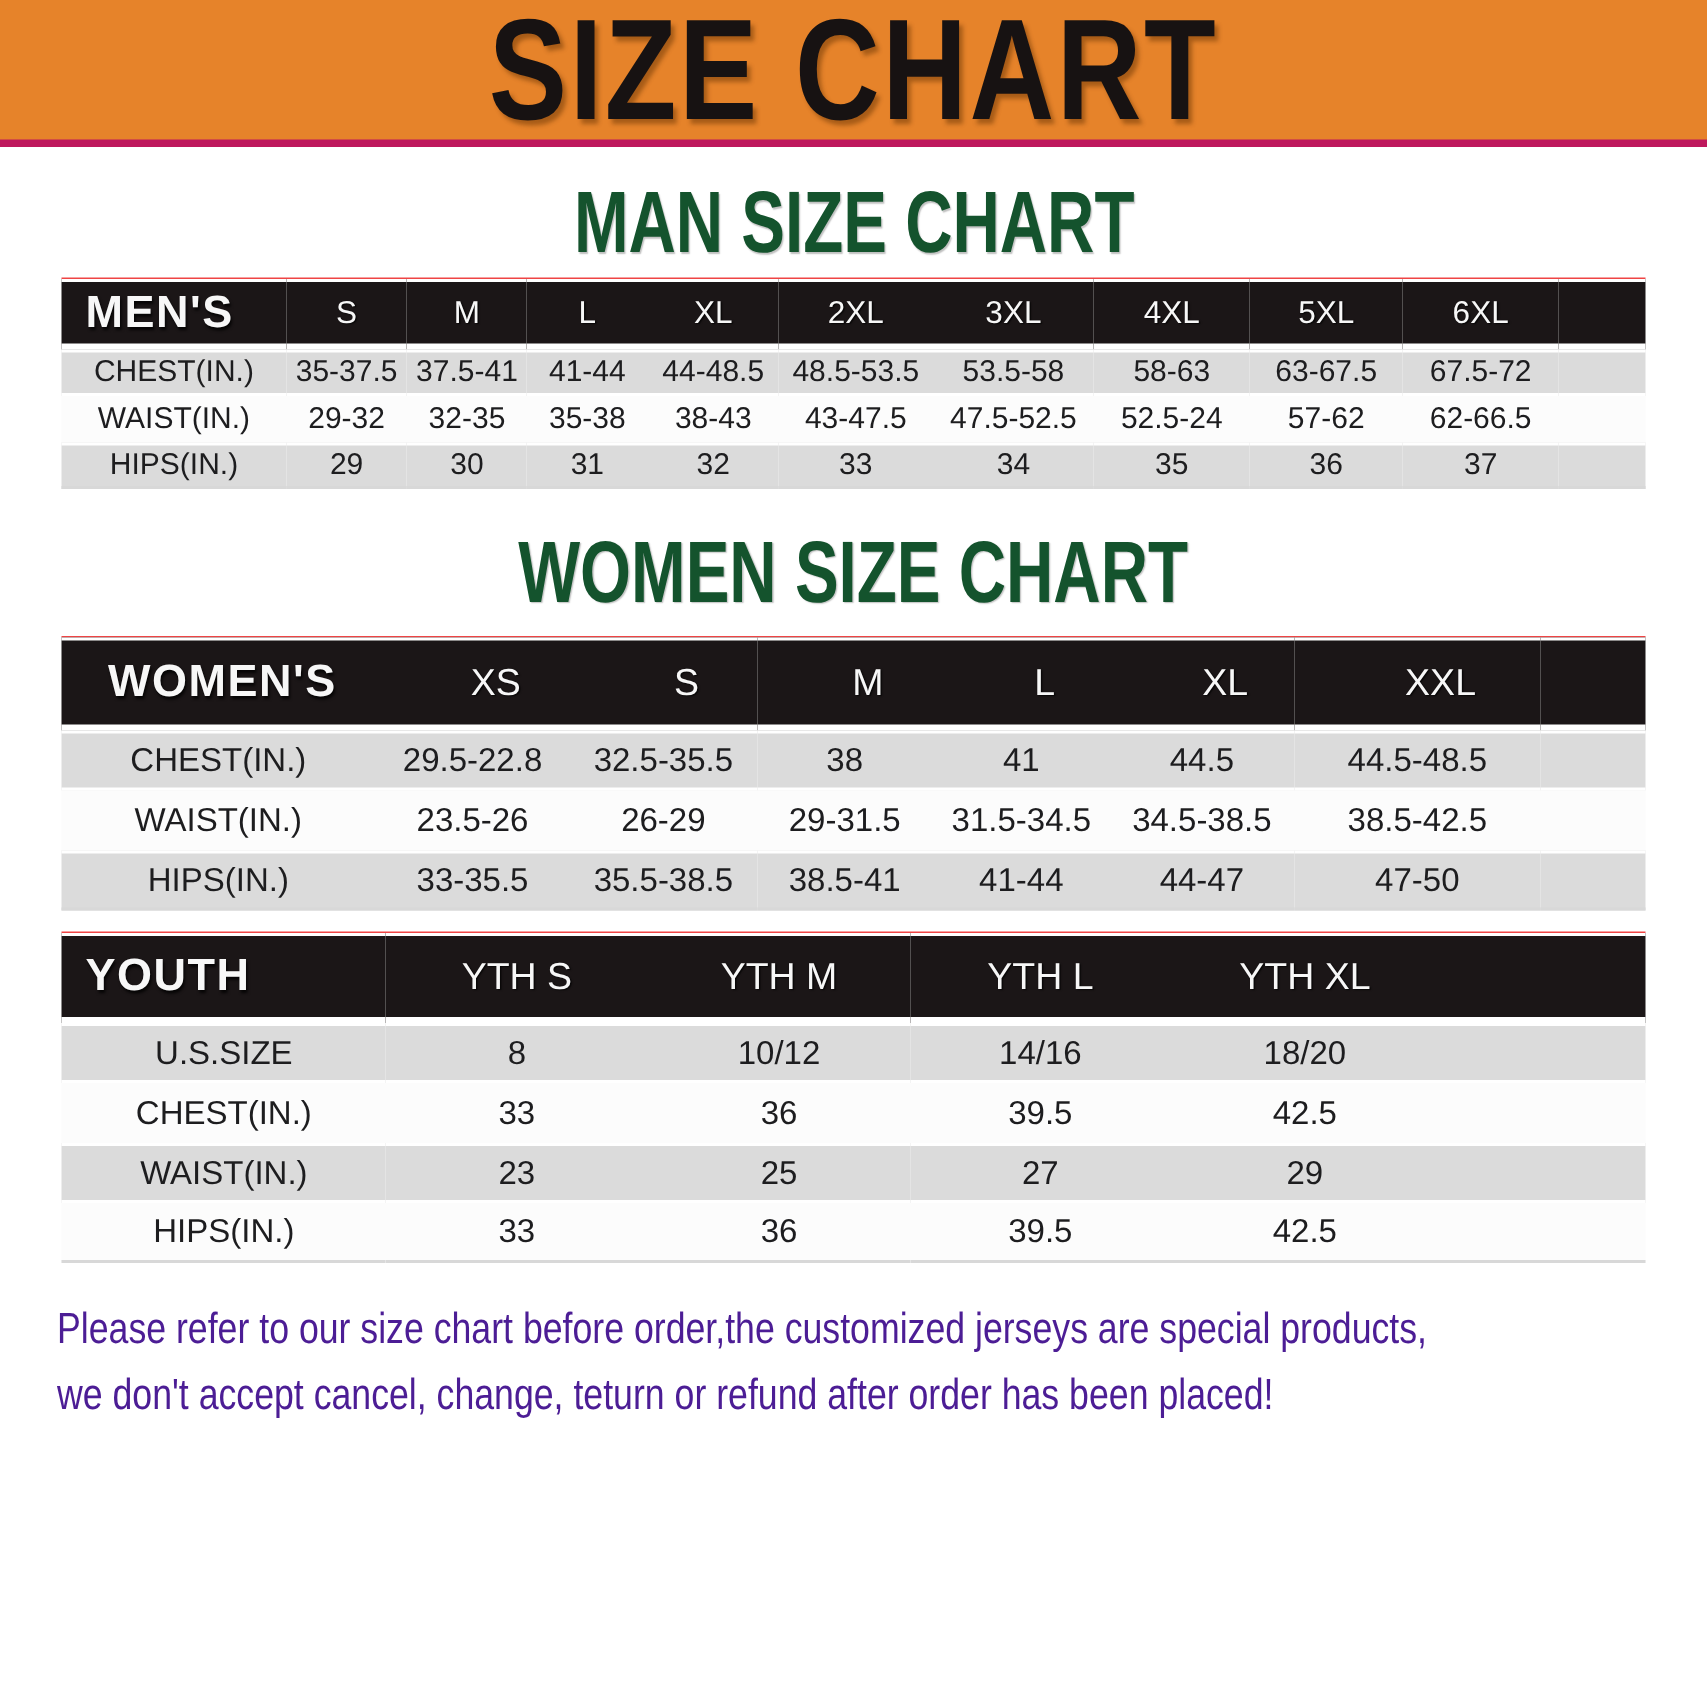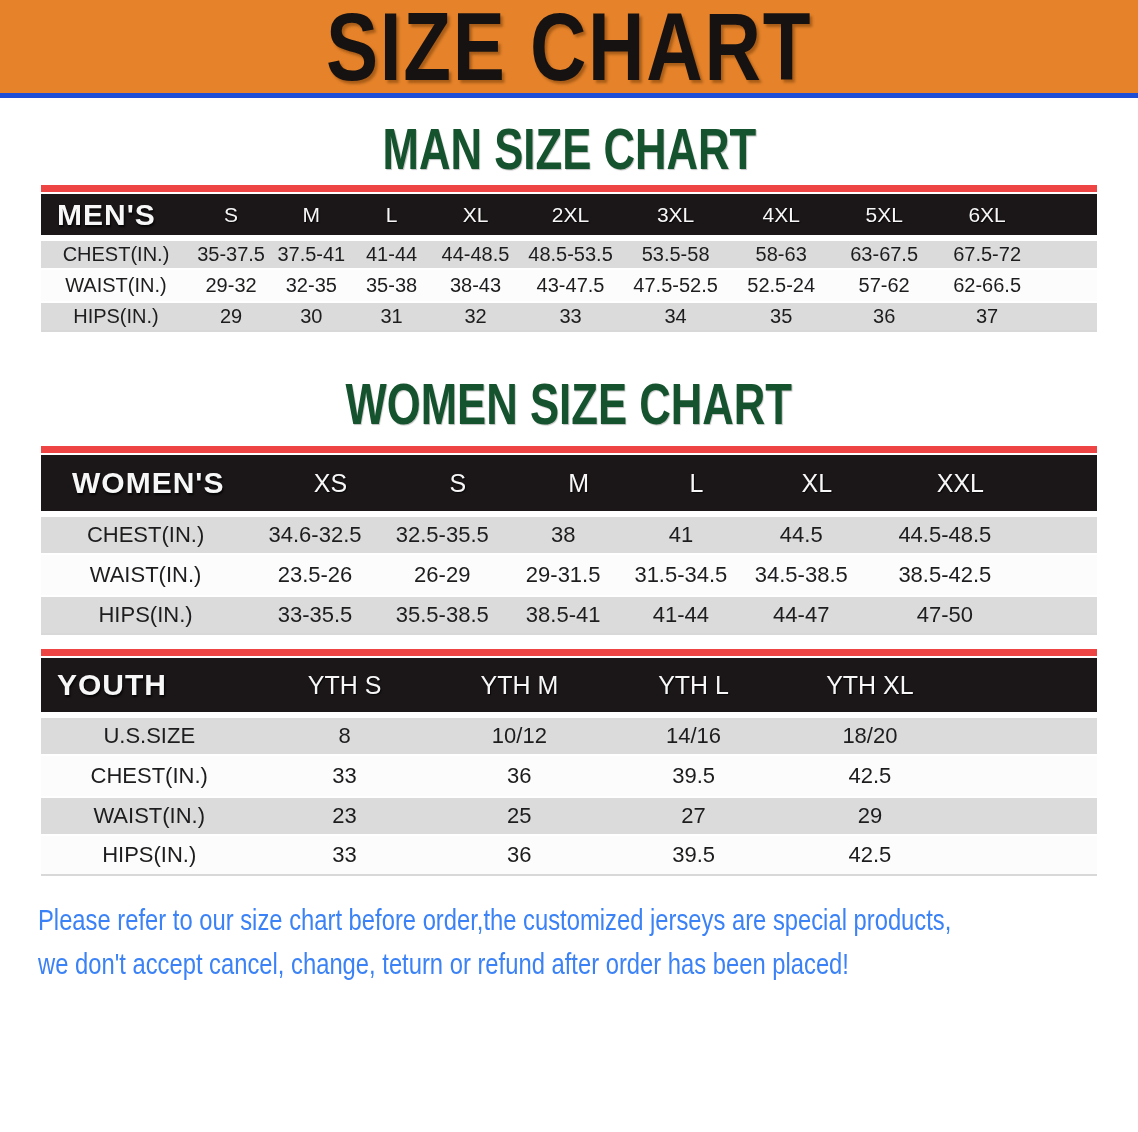--- a/index.html
+++ b/index.html
@@ -10,21 +10,21 @@
     margin:0 auto;
     background:#ffffff;
     overflow:hidden;
     font-family:"Liberation Sans","DejaVu Sans",sans-serif;
   }
 
   
   .banner {
     height:98px;
     background:#E6832A;
-    border-bottom:5px solid #1d4ed8;
+    border-bottom:5px solid #be185d;
     display:flex; align-items:center; justify-content:center;
   }
   .banner .big-title {
     display:inline-block;
     font-size:92px; font-weight:800; color:#171212;
     letter-spacing:2px; line-height:1;
     transform:scale(0.85,1.04);
     text-shadow:3px 3px 3px rgba(90,45,0,0.45);
     white-space:nowrap;
   }
@@ -36,30 +36,30 @@
     font-size:52px; line-height:56px;
     white-space:nowrap;
   }
   .section-heading .squish {
     display:inline-block;
     transform:scale(0.84,1.12);
     letter-spacing:0px;
     text-shadow:1px 1px 1px rgba(0,0,0,0.25);
   }
   .heading-man   { margin-top:23px; }
-  .heading-women { margin-top:44px;text-decoration:underline; }
+  .heading-women { margin-top:28px;text-decoration:underline; }
   .heading-youth { margin-top:48px; }
 
   
   table.size-table {
     width:1056px;
     margin:0 auto;
     border-collapse:separate; border-spacing:0;
     table-layout:fixed;
-    border-top:7px solid #ef4444;
+    border-top:1px solid #ef4444;
   }
   table.men   { margin-top:8px;  }
   table.women { margin-top:14px; }
   table.youth { margin-top:14px; }
 
   table.size-table thead th {
     background:#1B1617;
     color:#f7f7f7;
     border-top:2px solid #ffffff;
     border-bottom:4px solid #ffffff;
@@ -92,21 +92,21 @@
     border-top:2px solid #ffffff;
     border-bottom:2px solid #ffffff;
   }
   tbody tr:last-child td { border-bottom:2px solid #D8D8D8; }
   td.rl { font-size:21px; color:#161618; }
   table.women td.rl, table.youth td.rl { font-size:22px; }
 
   
   .note {
     margin:22px 0 0 38px;
-    color:#3b82f6;
+    color:#4c1d95;
     font-size:29px;
     line-height:44px;
     white-space:nowrap;
   }
   .note .nline {
     display:inline-block;
     transform:scaleX(0.82);
     transform-origin:left center;
   }
 </style>
@@ -218,21 +218,21 @@
         <th class="sz">M</th>
         <th class="sz">L</th>
         <th class="sz">XL</th>
         <th class="sz">XXL</th>
         <th class="sz"></th>
       </tr>
     </thead>
     <tbody>
       <tr class="grey">
         <td class="rl">CHEST(IN.)</td>
-        <td>34.6-32.5</td>
+        <td>29.5-22.8</td>
         <td>32.5-35.5</td>
         <td>38</td>
         <td>41</td>
         <td>44.5</td>
         <td>44.5-48.5</td>
         <td></td>
       </tr>
       <tr>
         <td class="rl">WAIST(IN.)</td>
         <td>23.5-26</td>

